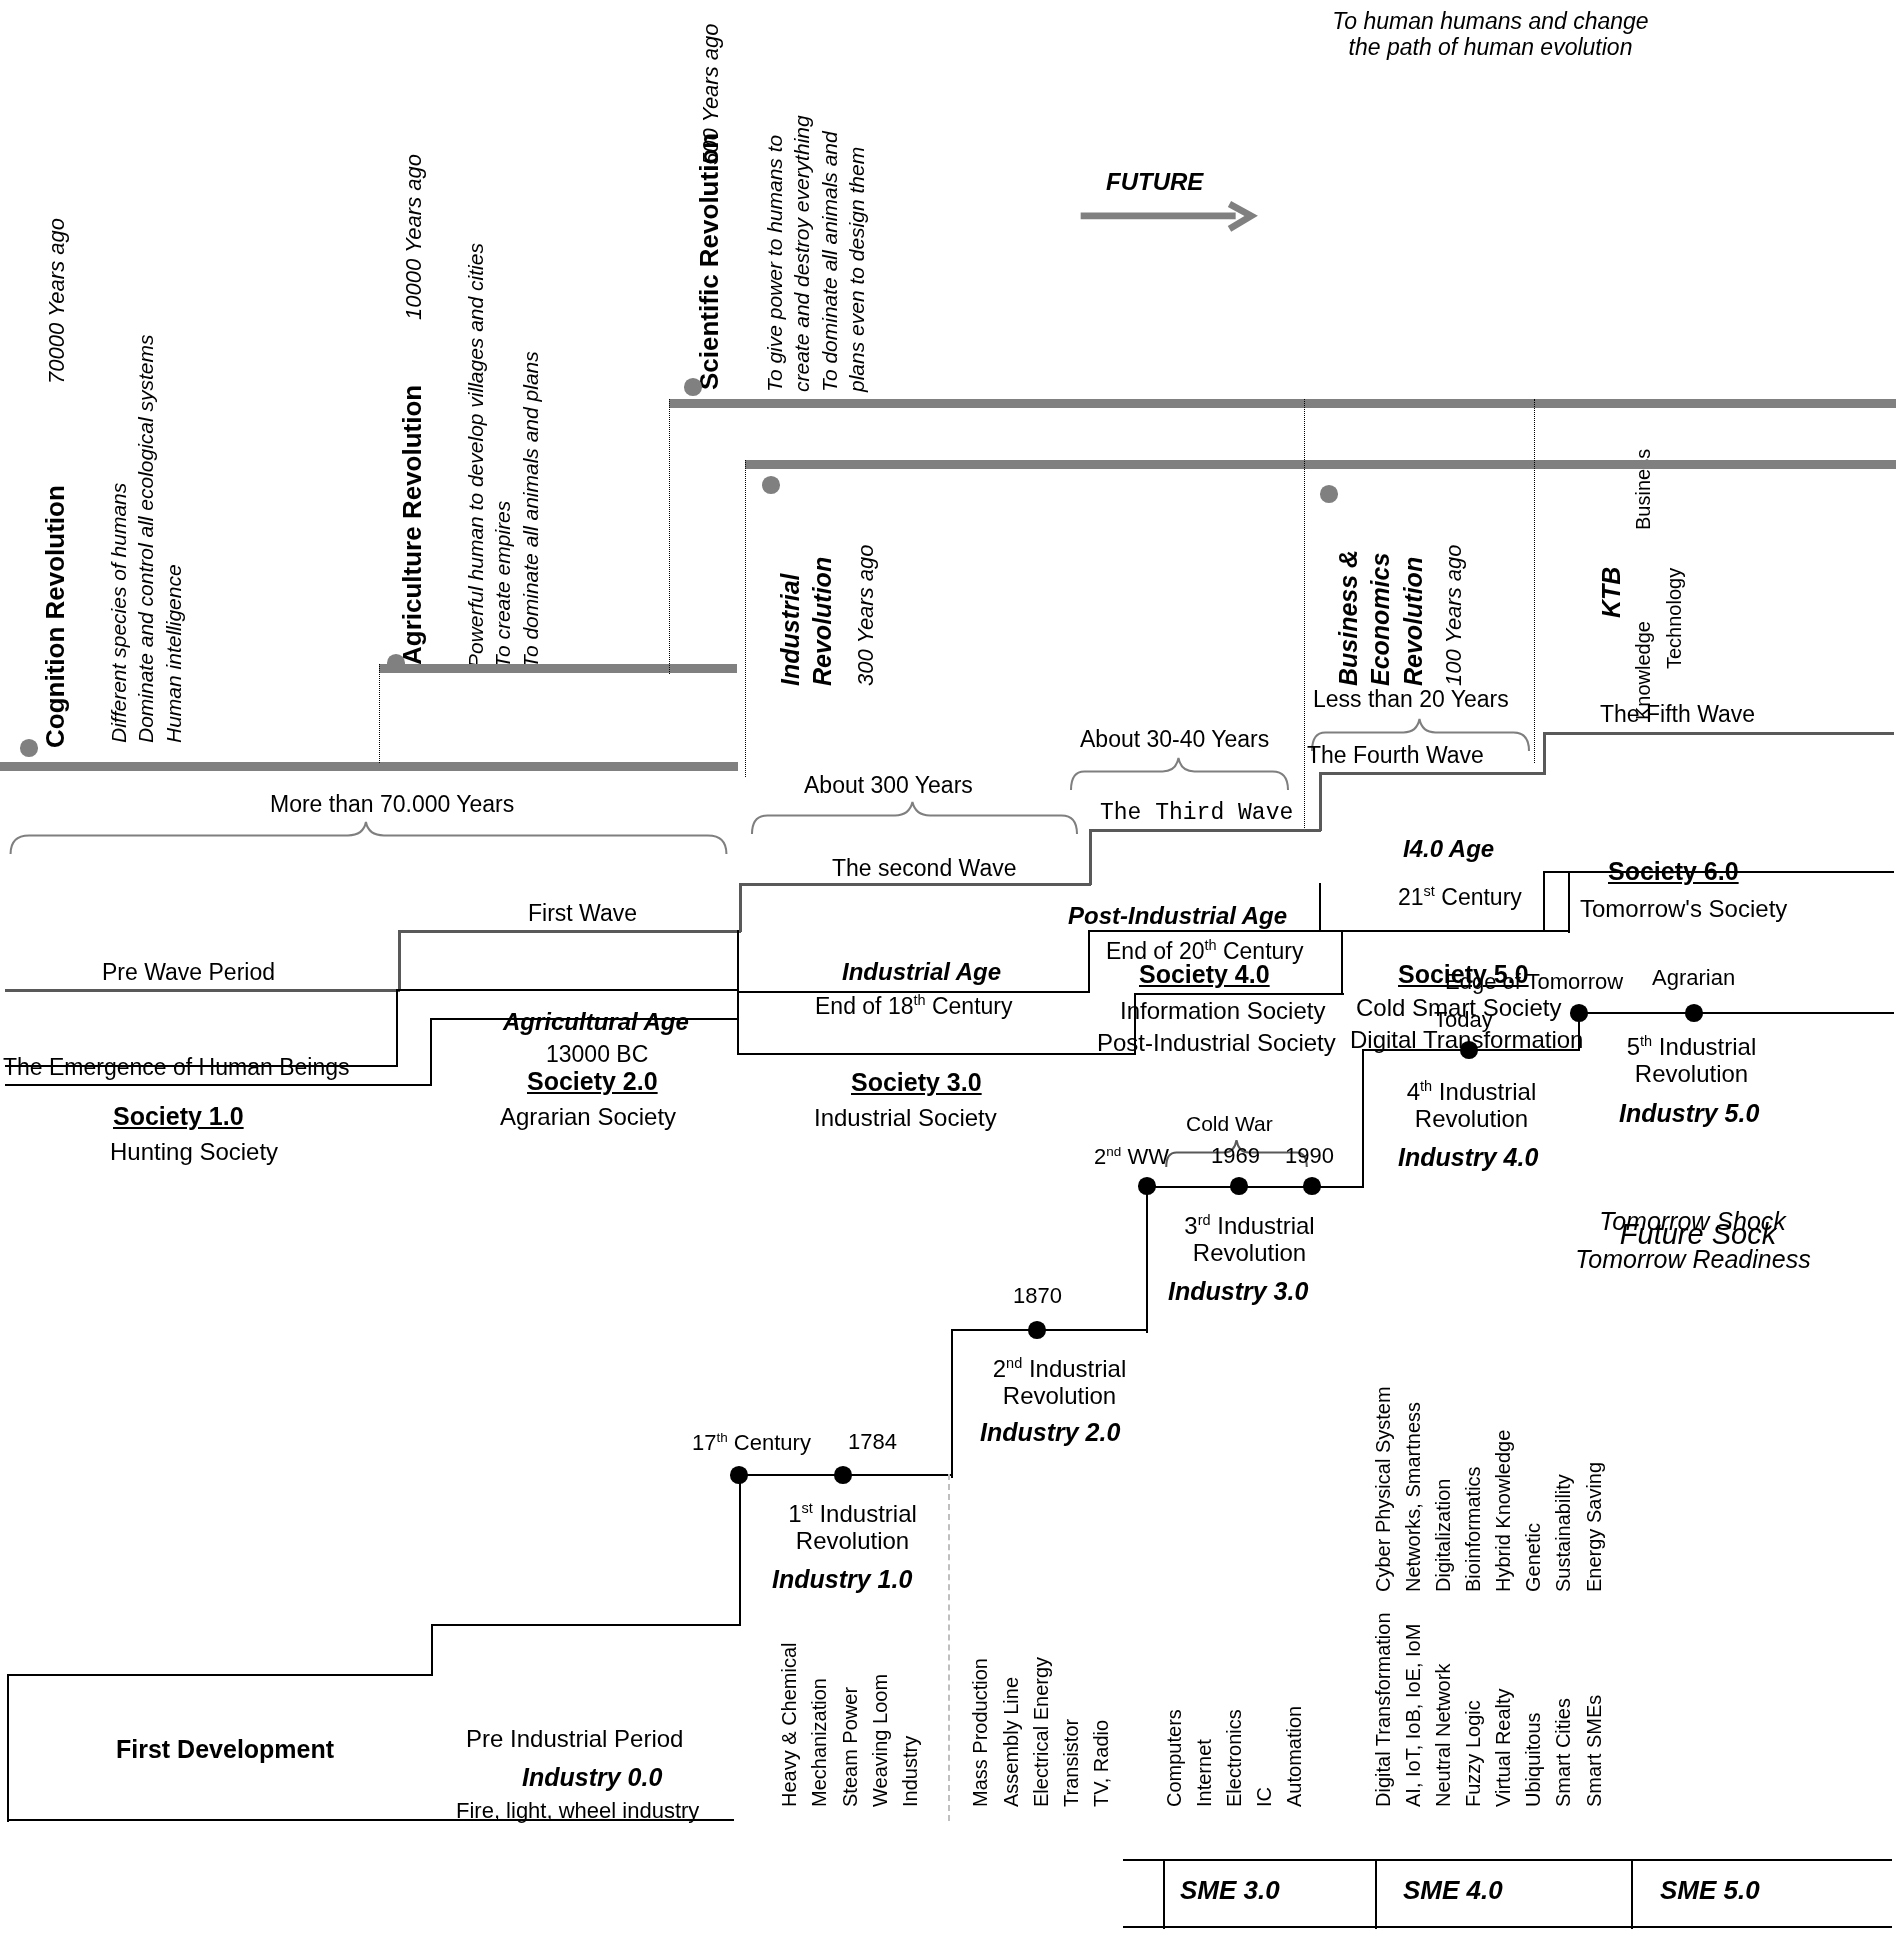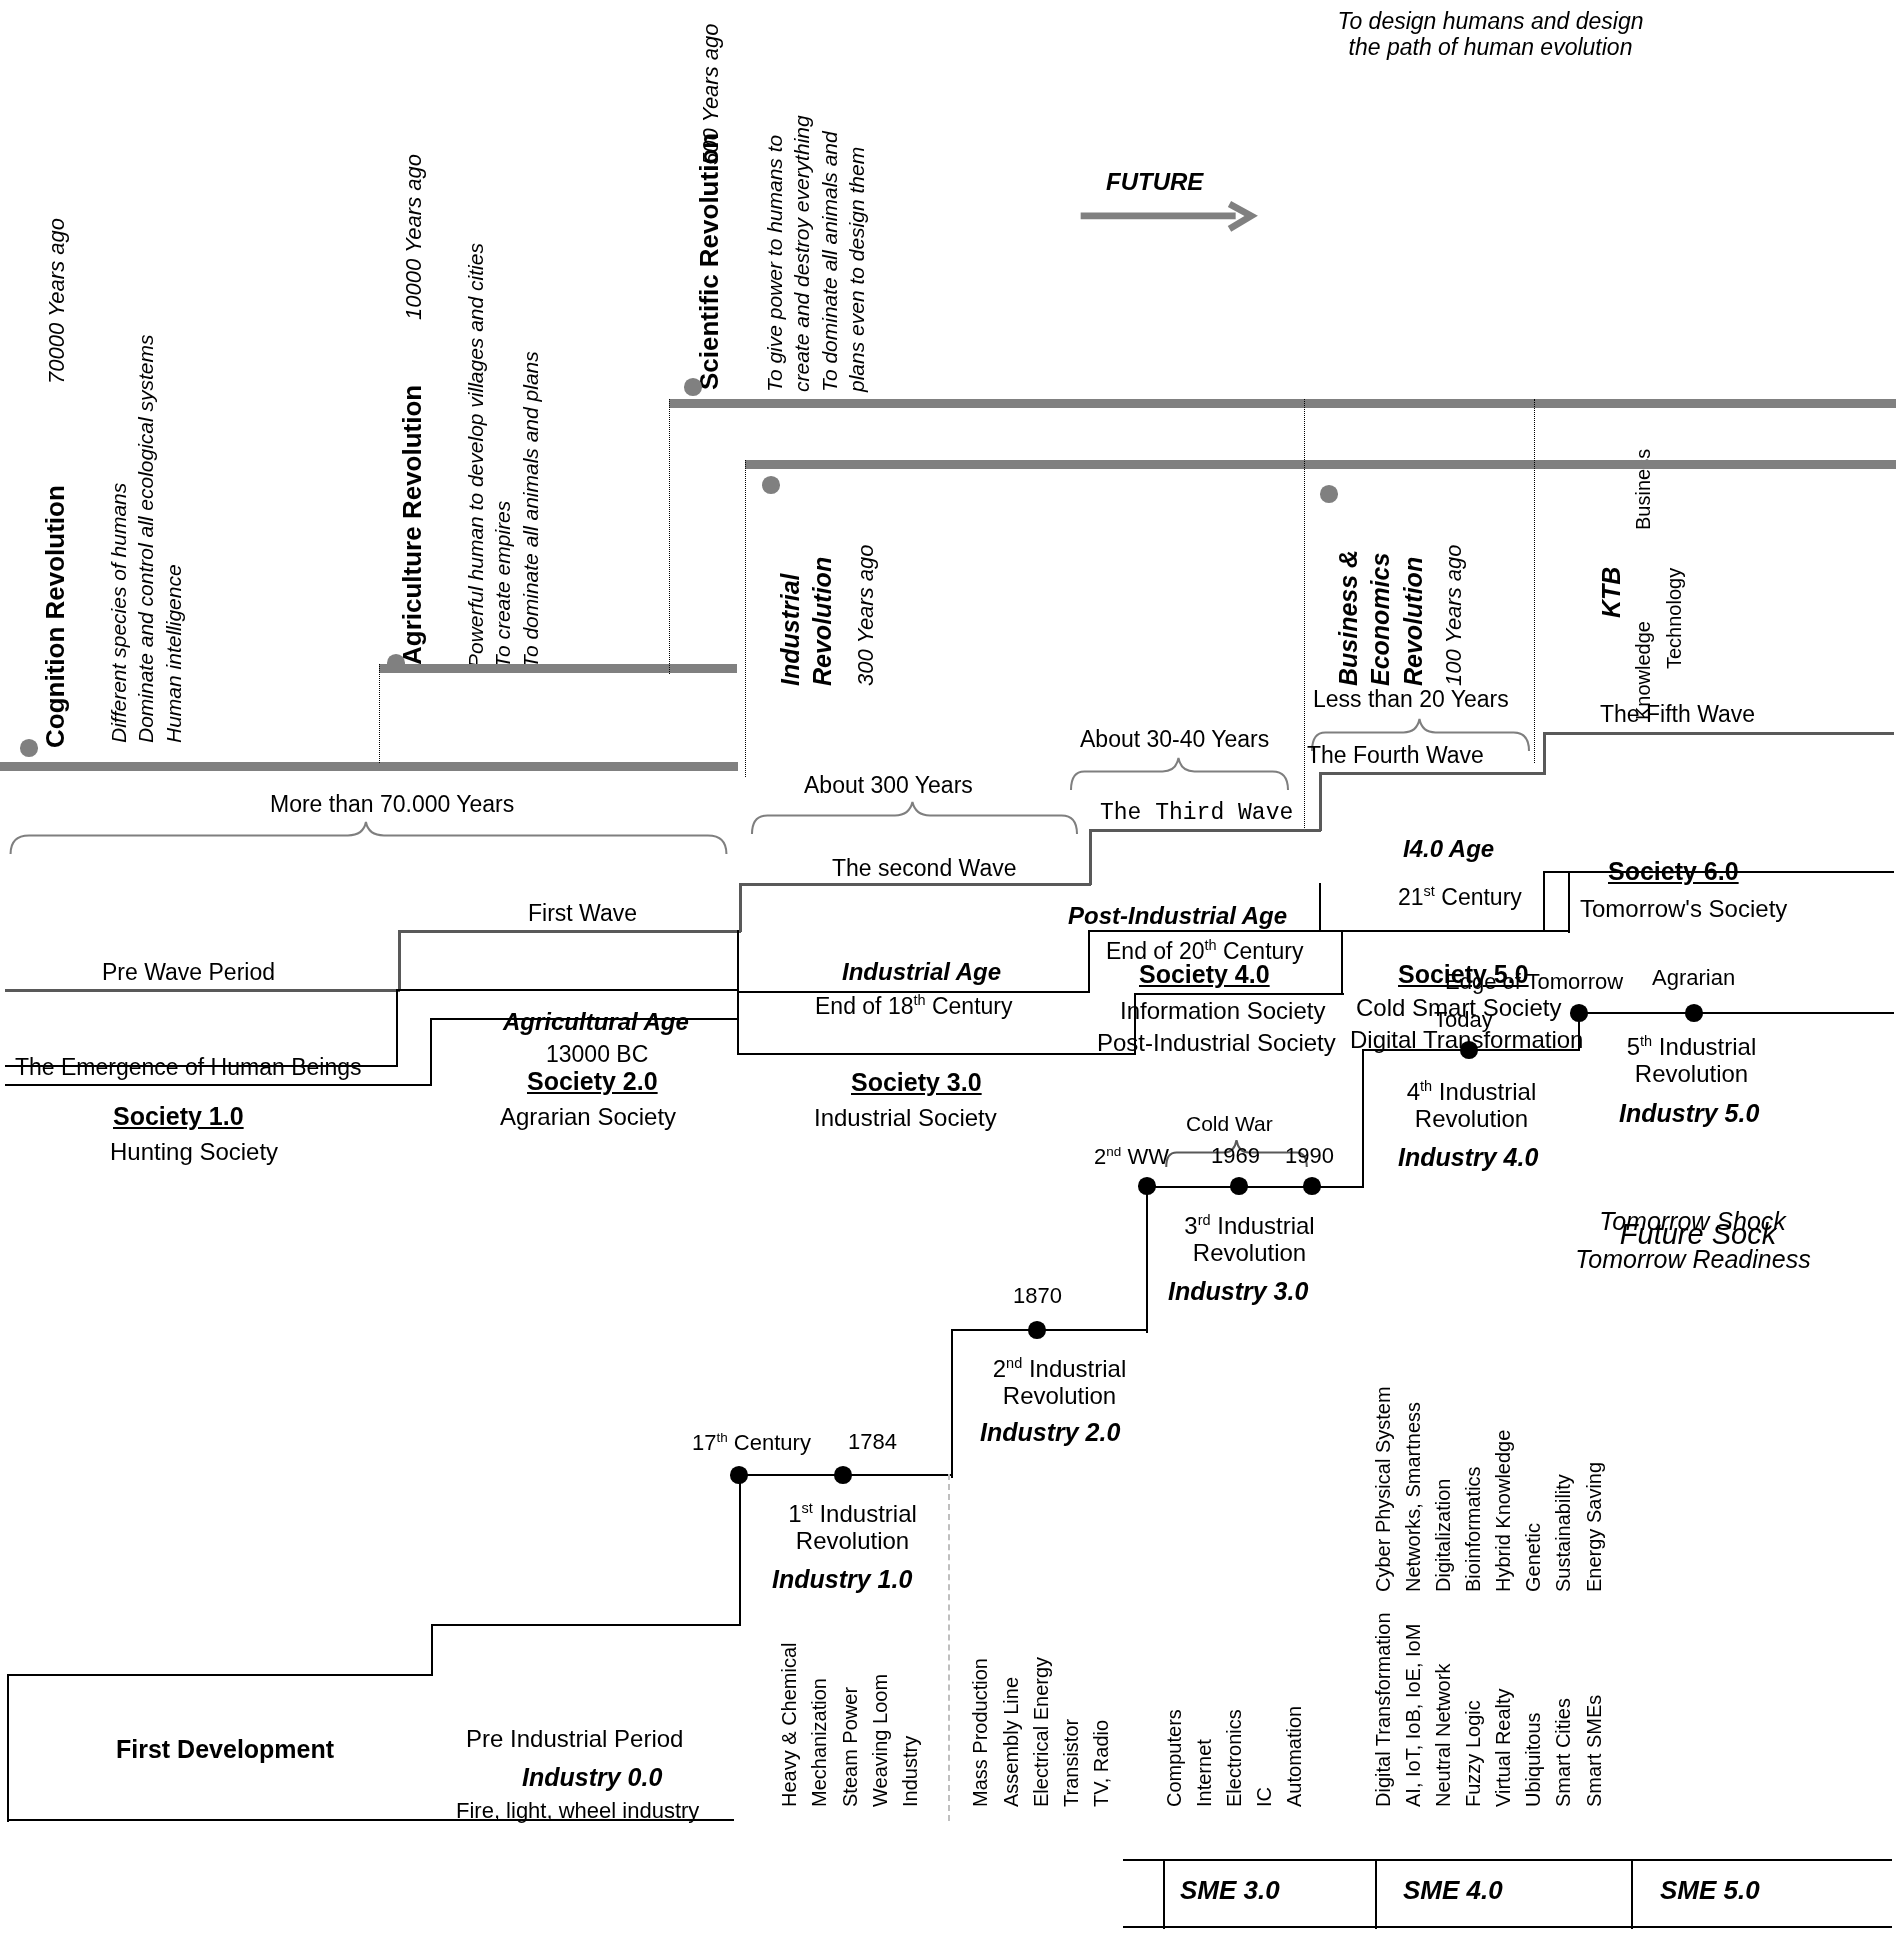--- a/index.html
+++ b/index.html
@@ -26,21 +26,21 @@
   .vline-g{position:absolute;background:#595959;width:2.6px;}
   .brace{position:absolute;}
   svg{display:block;overflow:visible;}
 </style>
 </head>
 <body>
 
 <div id="canvas">
 
   <div class="txt it ctr" style="left:1288px;top:9.4px;width:405px;font-size:23px;white-space:normal;">
-    <div>To design humans and design</div>
+    <div>To human humans and change</div>
     <div>the path of human evolution</div>
   </div>
 
   <div class="txt bdit" style="left:1106px;top:169px;font-size:24px;font-style:italic;">FUTURE</div>
   <div class="abs" style="left:1080px;top:203px;">
     <svg width="177" height="31" viewBox="0 0 340 60">
       <line x1="0" y1="25" x2="300" y2="25" stroke="#808080" stroke-width="13"></line>
       <polyline points="288,2 330,25 288,50" fill="none" stroke="#808080" stroke-width="13" stroke-linecap="butt" stroke-linejoin="miter"></polyline>
     </svg>
   </div>
@@ -183,21 +183,21 @@
   <div class="vline" style="left:1319px;top:883px;height:49px;"></div>
 
   <div class="hline" style="left:1319px;top:930px;width:227px;"></div>
   <div class="txt bdit" style="left:1403px;top:836px;font-size:24px;">I4.0 Age</div>
   <div class="txt" style="left:1398px;top:883px;font-size:23px;">21<sup style="font-size:14.5px;">st</sup> Century</div>
   <div class="vline" style="left:1543px;top:871px;height:61px;"></div>
   <div class="hline" style="left:1543px;top:871px;width:351px;"></div>
 
   <div class="hline" style="left:5.2px;top:1089px;width:0px;"></div>
 
-  <div class="txt" style="left:15px;top:1055px;font-size:23px;">The Emergence of Human Beings</div>
+  <div class="txt" style="left:3px;top:1055px;font-size:23px;">The Emergence of Human Beings</div>
   <div class="hline" style="left:5.2px;top:1084px;width:427px;"></div>
   <div class="vline" style="left:430px;top:1018px;height:68px;"></div>
   <div class="txt bd und" style="left:113px;top:1102px;font-size:25px;">Society 1.0</div>
   <div class="txt" style="left:110px;top:1139px;font-size:24px;">Hunting Society</div>
 
   <div class="hline" style="left:430px;top:1018px;width:309px;"></div>
   <div class="txt bd und" style="left:527px;top:1067px;font-size:25px;">Society 2.0</div>
   <div class="txt" style="left:500px;top:1104px;font-size:24px;">Agrarian Society</div>
   <div class="vline" style="left:737px;top:991px;height:29px;"></div>
 

